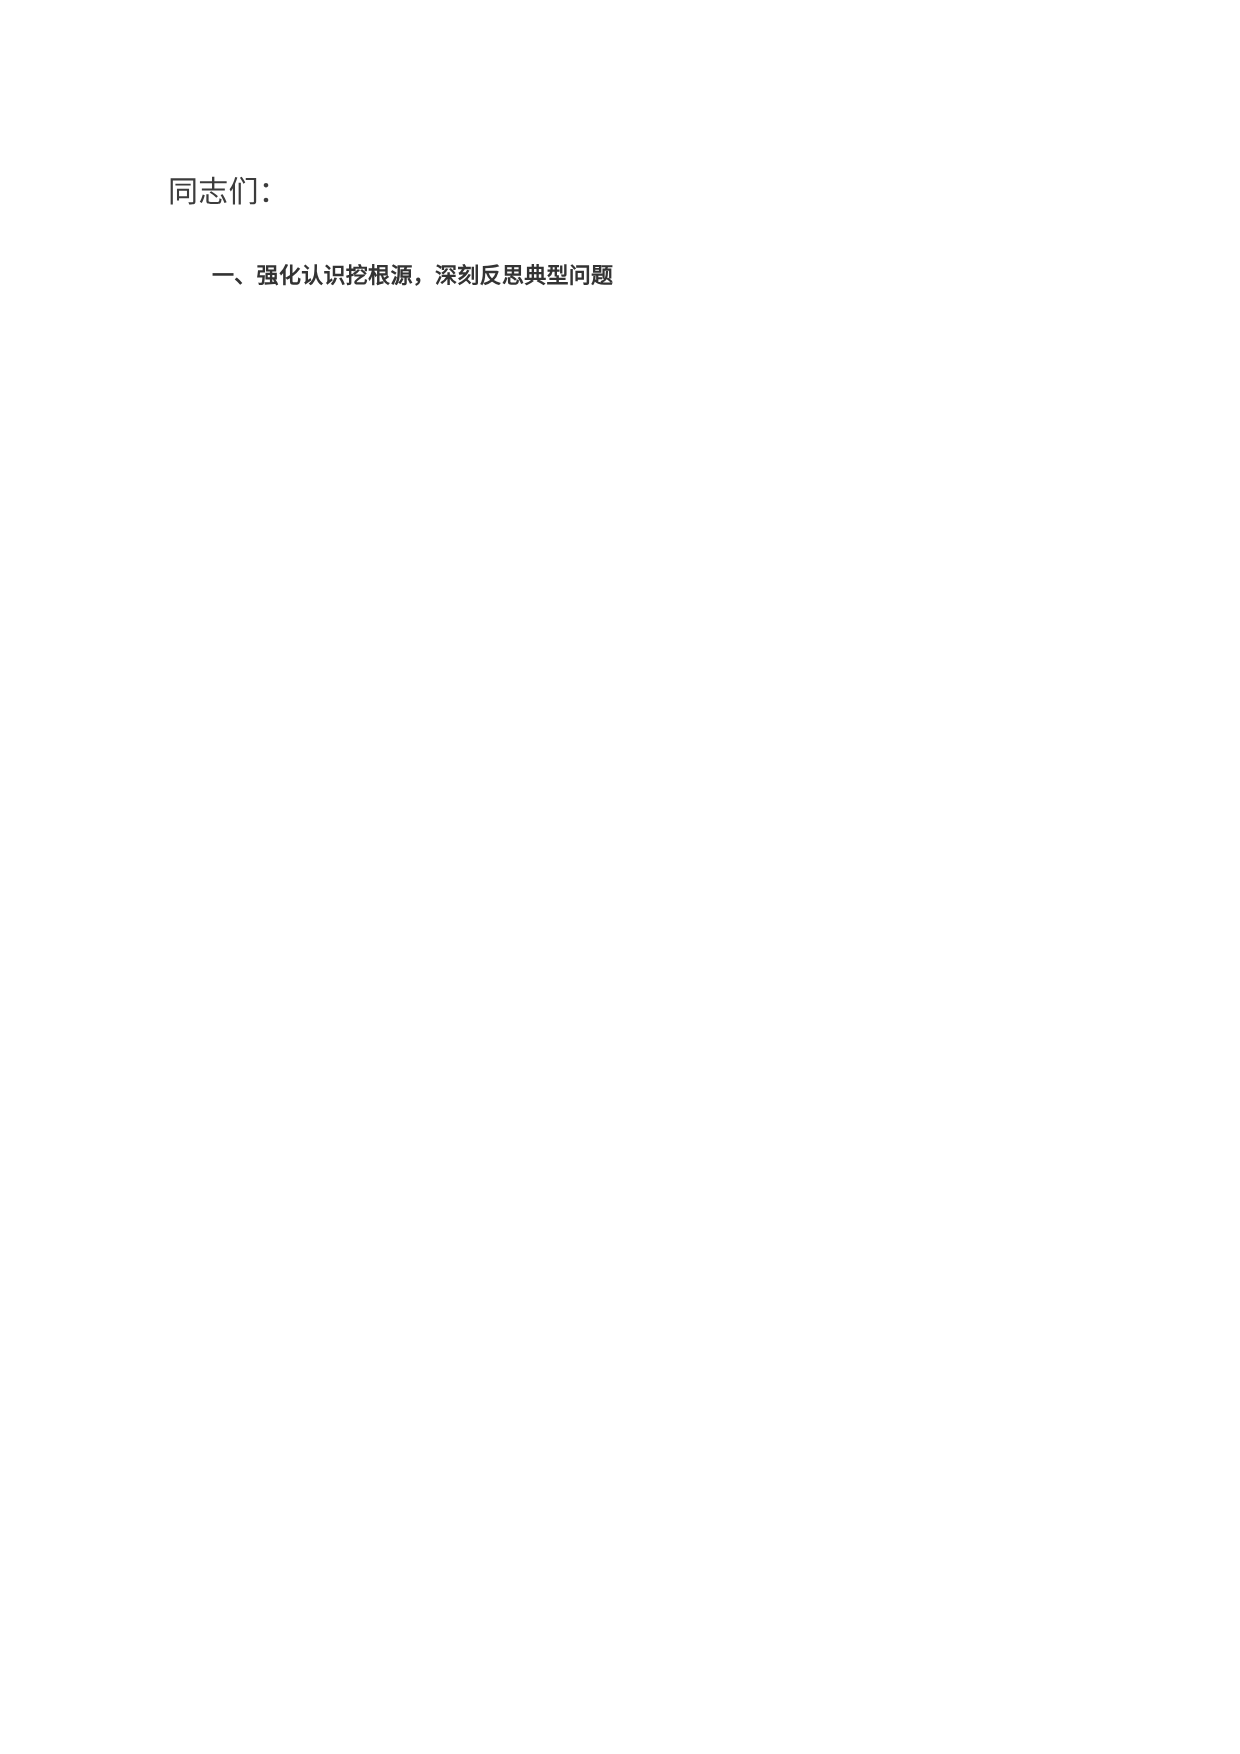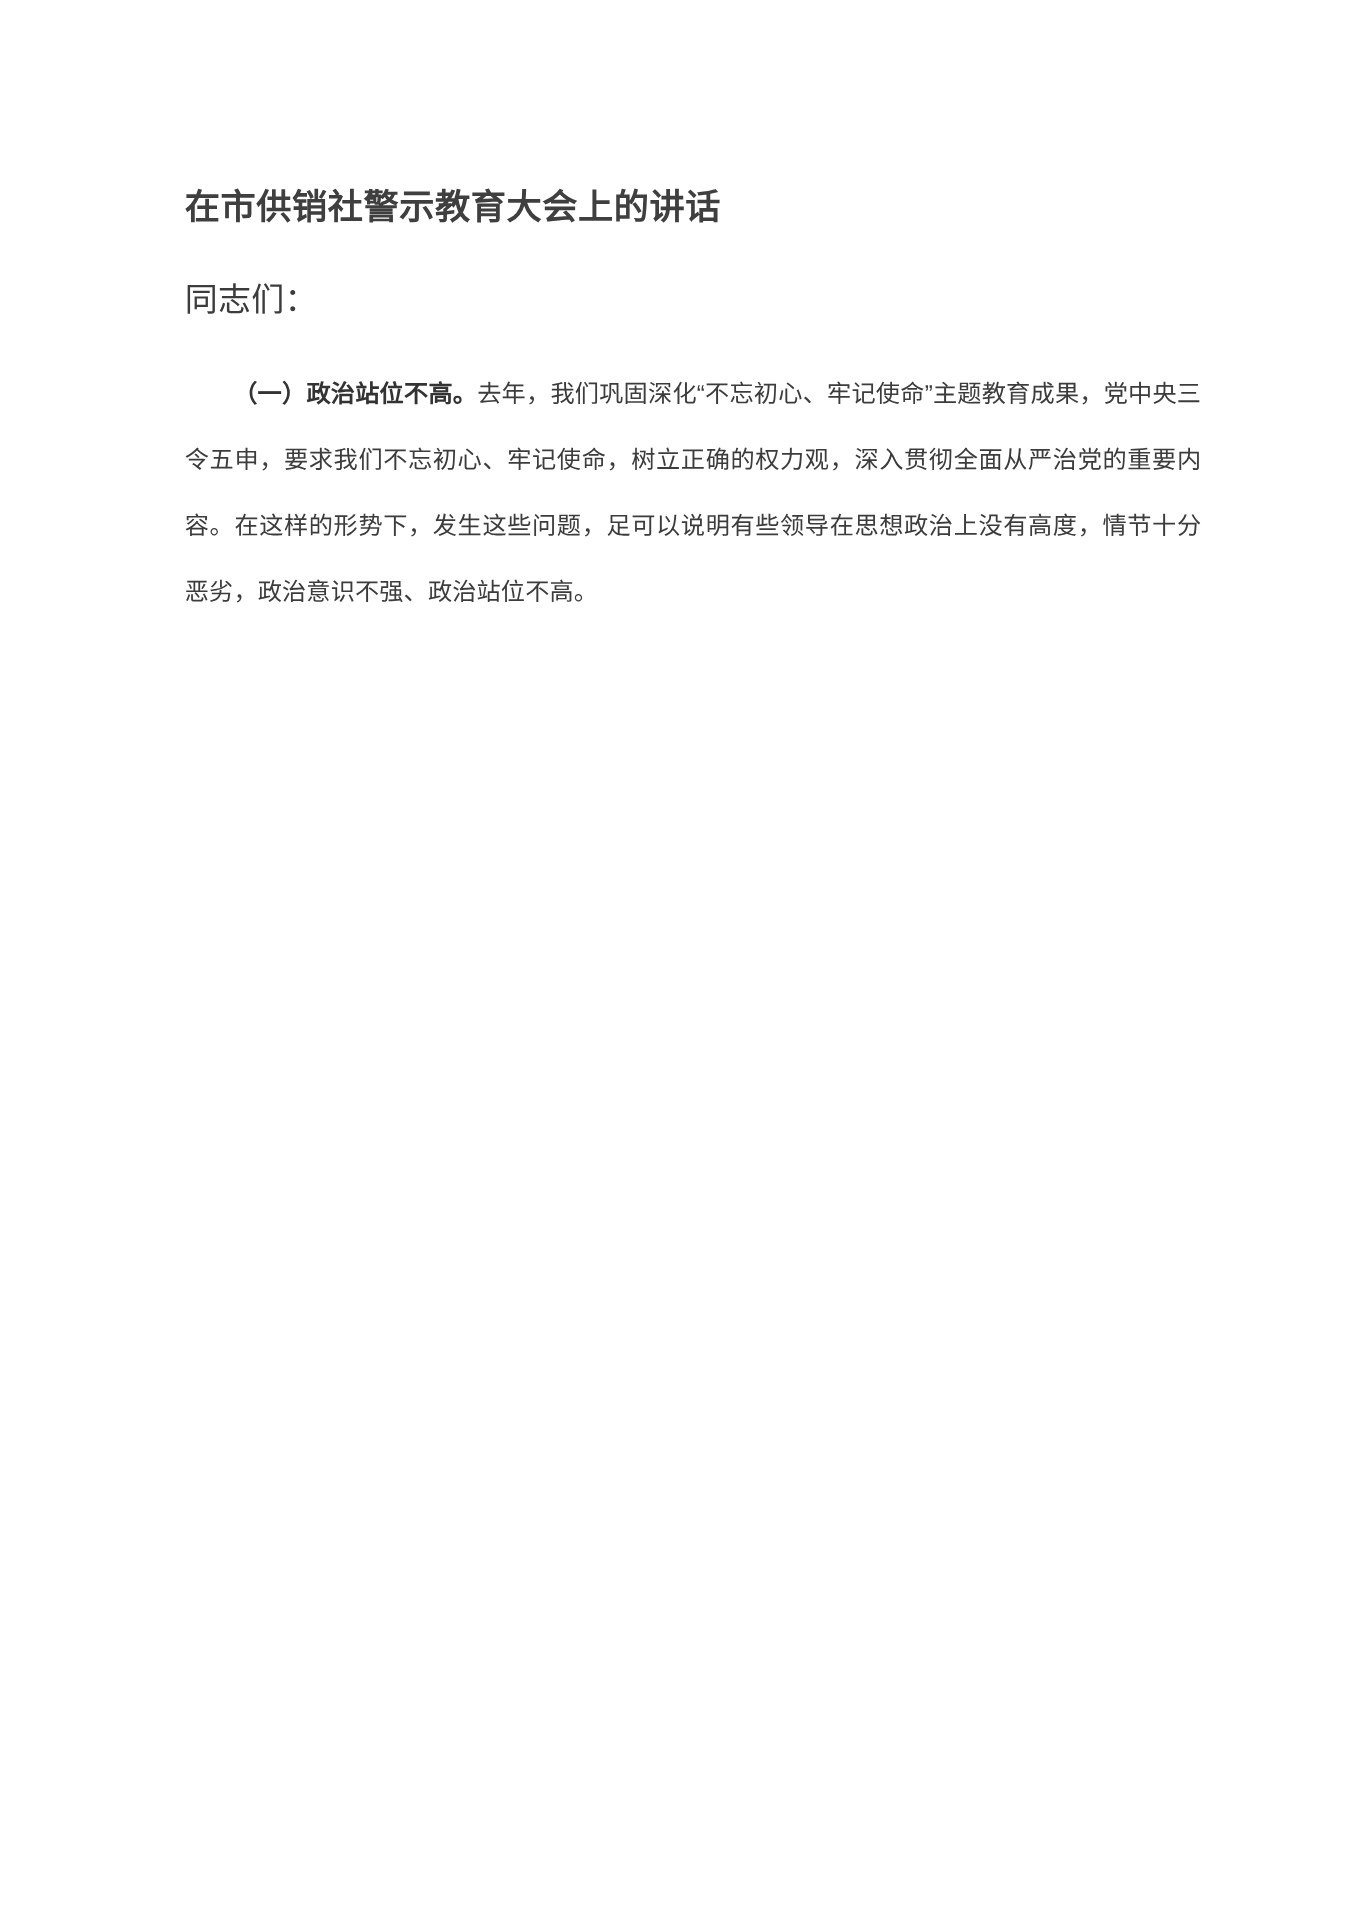--- a/index.html
+++ b/index.html
@@ -62,23 +62,22 @@
   .sub-lead {
     font-weight: 700;
     color: #333333;
   }
 </style>
 </head>
 <body>
 
 <div class="page">
 
-  <h1 class="doc-title">在市供销社警示教育大会上的讲话</h1>
 
   <p class="salutation">同志们：</p>
 
 
+  <p class="heading-1">一、强化认识挖根源，深刻反思典型问题</p>
 
 
-  <p class="para"><span class="sub-lead">（一）政治站位不高。</span><span>去年，我们巩固深化“不忘初心、牢记使命”主题教育成果，党中央三令五申，要求我们不忘初心、牢记使命，树立正确的权力观，深入贯彻全面从严治党的重要内容。在这样的形势下，发生这些问题，足可以说明有些领导在思想政治上没有高度，情节十分恶劣，政治意识不强、政治站位不高。</span></p>
 
 
 </div>
 
 </body></html>

